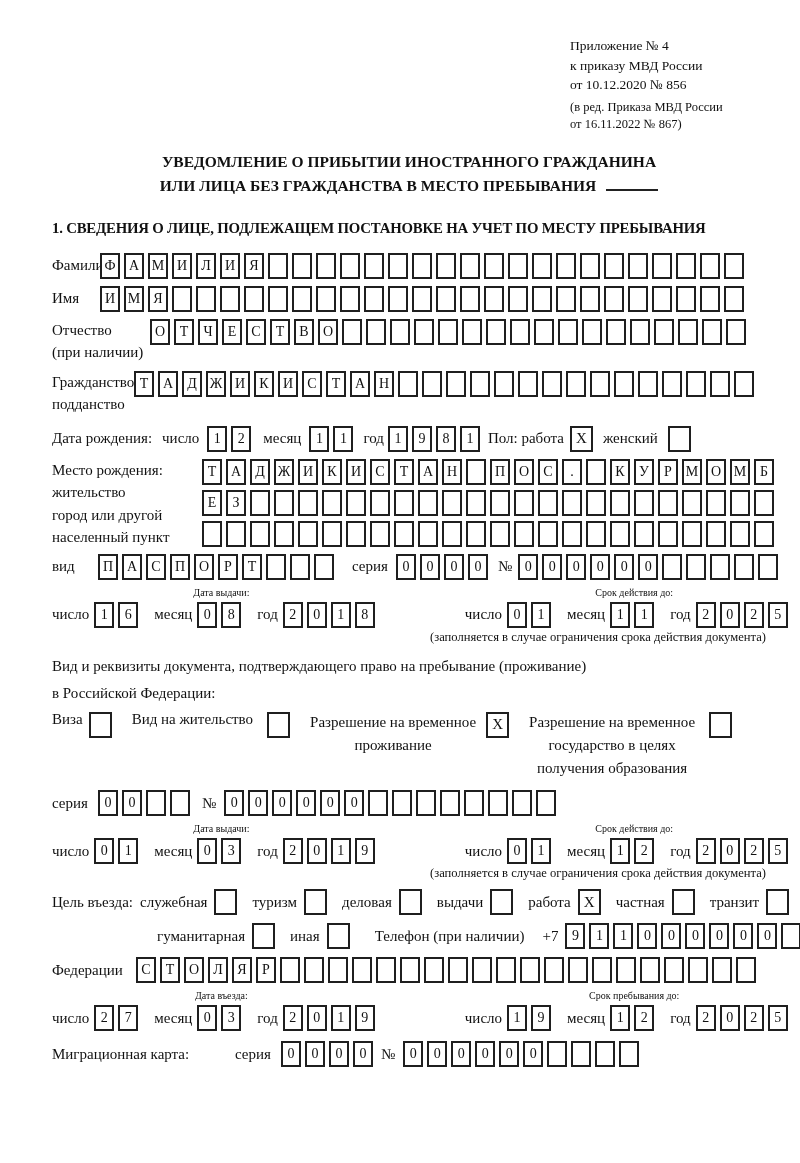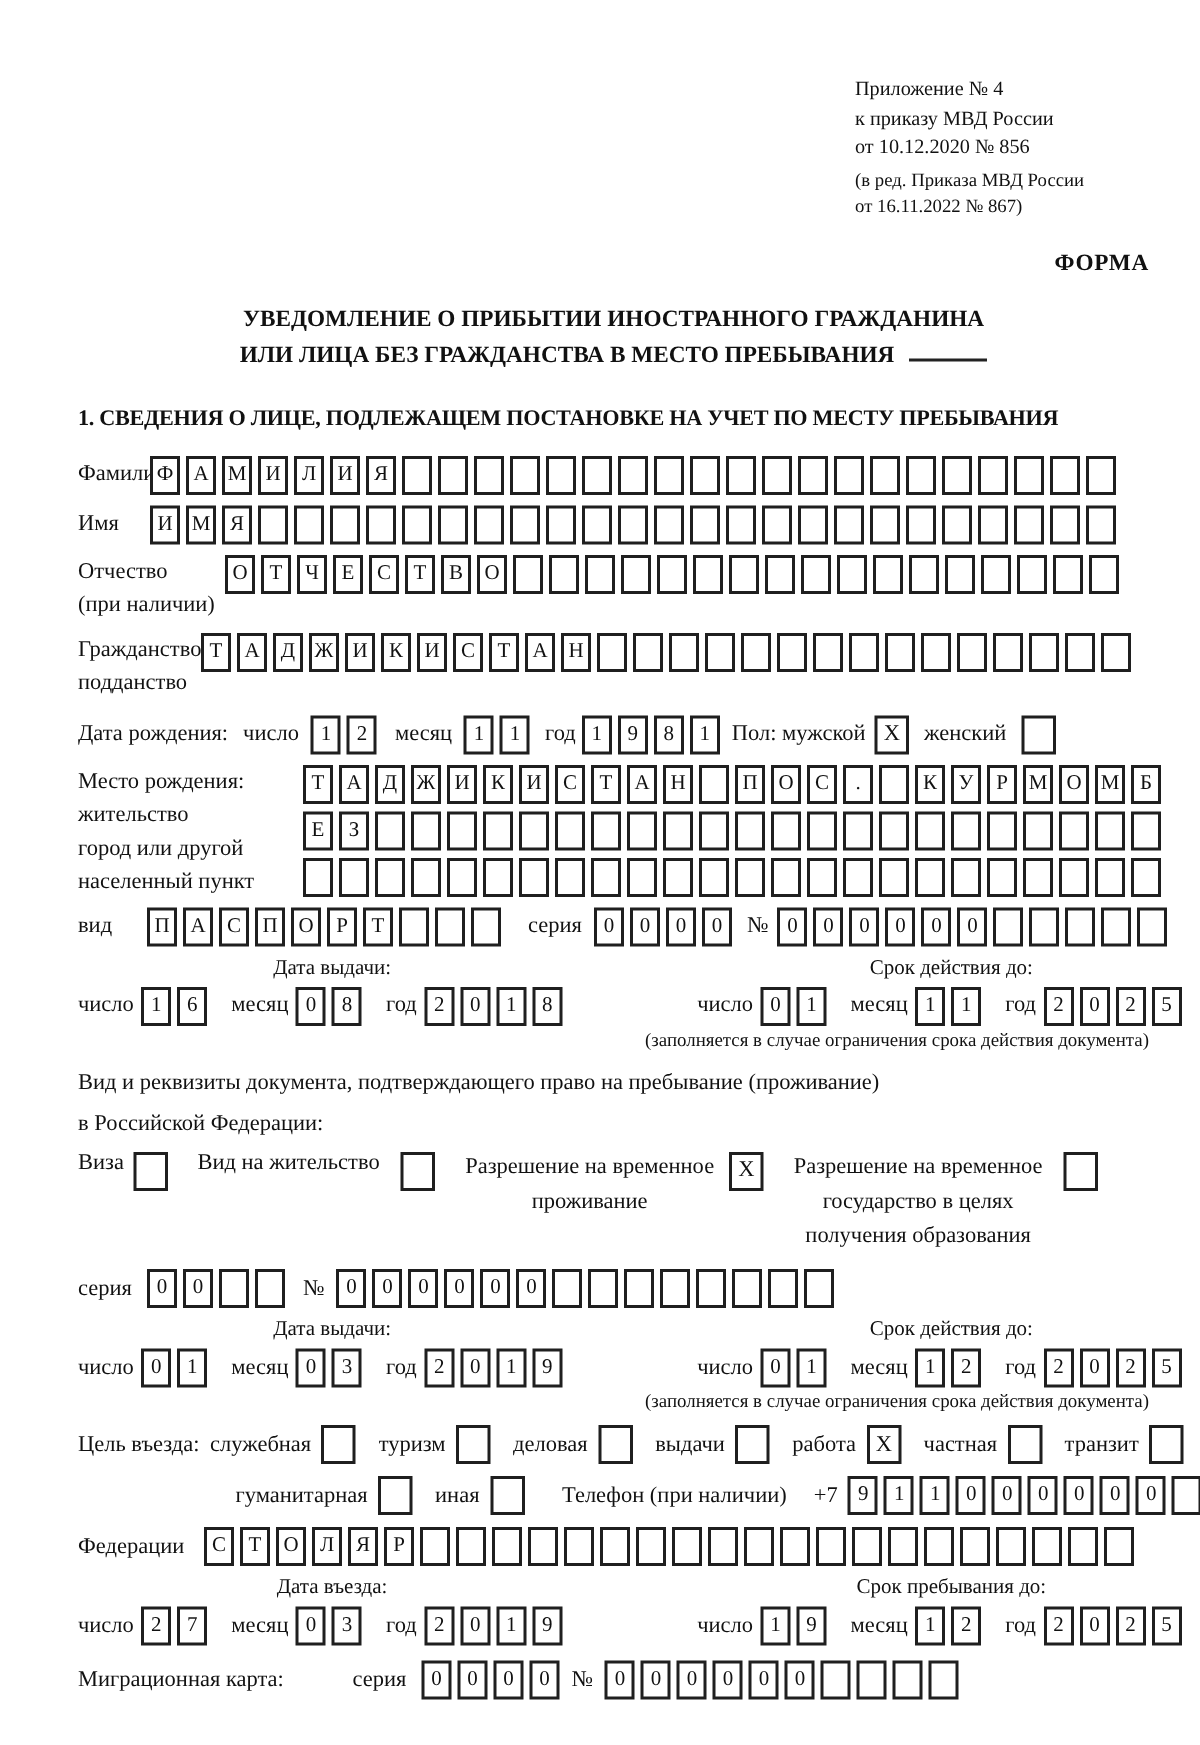--- a/index.html
+++ b/index.html
@@ -1,17 +1,17 @@
 <!DOCTYPE html>
 <html lang="ru"><head>
 <meta charset="utf-8">
 <style>
   html,body{margin:0;padding:0;background:#fff;}
   body{width:800px;height:1163px;overflow:hidden;font-family:"Liberation Serif","DejaVu Serif",serif;color:#111;}
-  .page{box-sizing:border-box;width:800px;height:848px;padding:49px 34px 10px 52px;position:relative;}
+  .page{box-sizing:border-box;width:800px;height:848px;padding:36px 34px 10px 52px;position:relative;}
 
   
   .appendix{margin-left:auto;width:196px;font-size:13.5px;line-height:1.45;}
   .appendix .rev{font-size:12.5px;margin-top:4px;line-height:1.4;}
   .forma{text-align:right;font-weight:bold;font-size:15.5px;margin-top:20px;letter-spacing:.5px;}
   .title{text-align:center;font-weight:bold;font-size:15.5px;line-height:1.55;margin-top:16px;}
   .title-underline{display:inline-block;width:52px;border-bottom:2px solid #222;height:13px;margin-left:10px;}
   .section-heading{font-weight:bold;font-size:14.8px;margin-top:22px;margin-bottom:16px;letter-spacing:-0.2px;}
 
   
@@ -28,21 +28,21 @@
   .mr6{margin-right:6px;} .mr10{margin-right:10px;} .mr20{margin-right:20px;}
   .ml6{margin-left:6px;} .ml10{margin-left:10px;} .ml14{margin-left:14px;}
 
   .two-line-label{width:150px;flex:none;font-size:15px;line-height:1.5;}
   .stack > .boxrow{margin-bottom:5px;}
 
   .center-bold{text-align:center;font-weight:bold;font-size:14.8px;margin:10px 0 8px 0;}
 
   .dates-pair{display:flex;margin-bottom:2px;}
   .date-col{flex:none;}
-  .date-col .date-head{text-align:center;font-size:14px;margin-bottom:4px;}
+  .date-col .date-head{text-align:center;font-size:10px;margin-bottom:4px;}
   .date-row{display:flex;align-items:center;}
   .date-row .lbl{margin-right:5px;}
   .date-row .boxrow{margin-right:12px;}
   .gap-left{margin-left:74px;}
   .note-right{text-align:right;font-size:12.6px;margin:1px 0 8px 0;}
 
   .permit-intro{font-size:15px;line-height:1.8;}
   .permit-row{display:flex;align-items:flex-start;margin-top:4px;margin-bottom:10px;}
   .permit-multi{text-align:center;font-size:15px;line-height:1.55;}
   .permit-row .chk{margin-top:1px;}
@@ -60,21 +60,20 @@
   <div class="appendix">
     <div>Приложение № 4</div>
     <div>к приказу МВД России</div>
     <div>от 10.12.2020 № 856</div>
     <div class="rev">
       <div>(в ред. Приказа МВД России</div>
       <div>от 16.11.2022 № 867)</div>
     </div>
   </div>
 
-  <div class="forma">ФОРМА</div>
 
   <div class="title">
     <div>УВЕДОМЛЕНИЕ О ПРИБЫТИИ ИНОСТРАННОГО ГРАЖДАНИНА</div>
     <div>
       <span>ИЛИ ЛИЦА БЕЗ ГРАЖДАНСТВА В МЕСТО ПРЕБЫВАНИЯ</span><span class="title-underline"></span>
     </div>
   </div>
 
   <div class="section-heading">1. СВЕДЕНИЯ О ЛИЦЕ, ПОДЛЕЖАЩЕМ ПОСТАНОВКЕ НА УЧЕТ ПО МЕСТУ ПРЕБЫВАНИЯ</div>
 
@@ -225,21 +224,21 @@
         <span class="cbox">1</span>
         <span class="cbox">1</span>
       </span>
     <span class="lbl" style="margin-left:6px;margin-right:4px;">год</span>
     <span class="boxrow">
         <span class="cbox">1</span>
         <span class="cbox">9</span>
         <span class="cbox">8</span>
         <span class="cbox">1</span>
       </span>
-    <span class="lbl" style="margin-left:4px;margin-right:6px;">Пол: мужской</span>
+    <span class="lbl" style="margin-left:4px;margin-right:6px;">Пол: работа</span>
     <span class="chk">X</span>
     <span class="lbl" style="margin-left:10px;margin-right:10px;">женский</span>
     <span class="chk"></span>
   </div>
 
   <div class="row rowtop" style="margin-bottom:2px;">
     <span class="two-line-label">
       <div>Место рождения:</div>
       <div>жительство</div>
       <div>город или другой</div>

